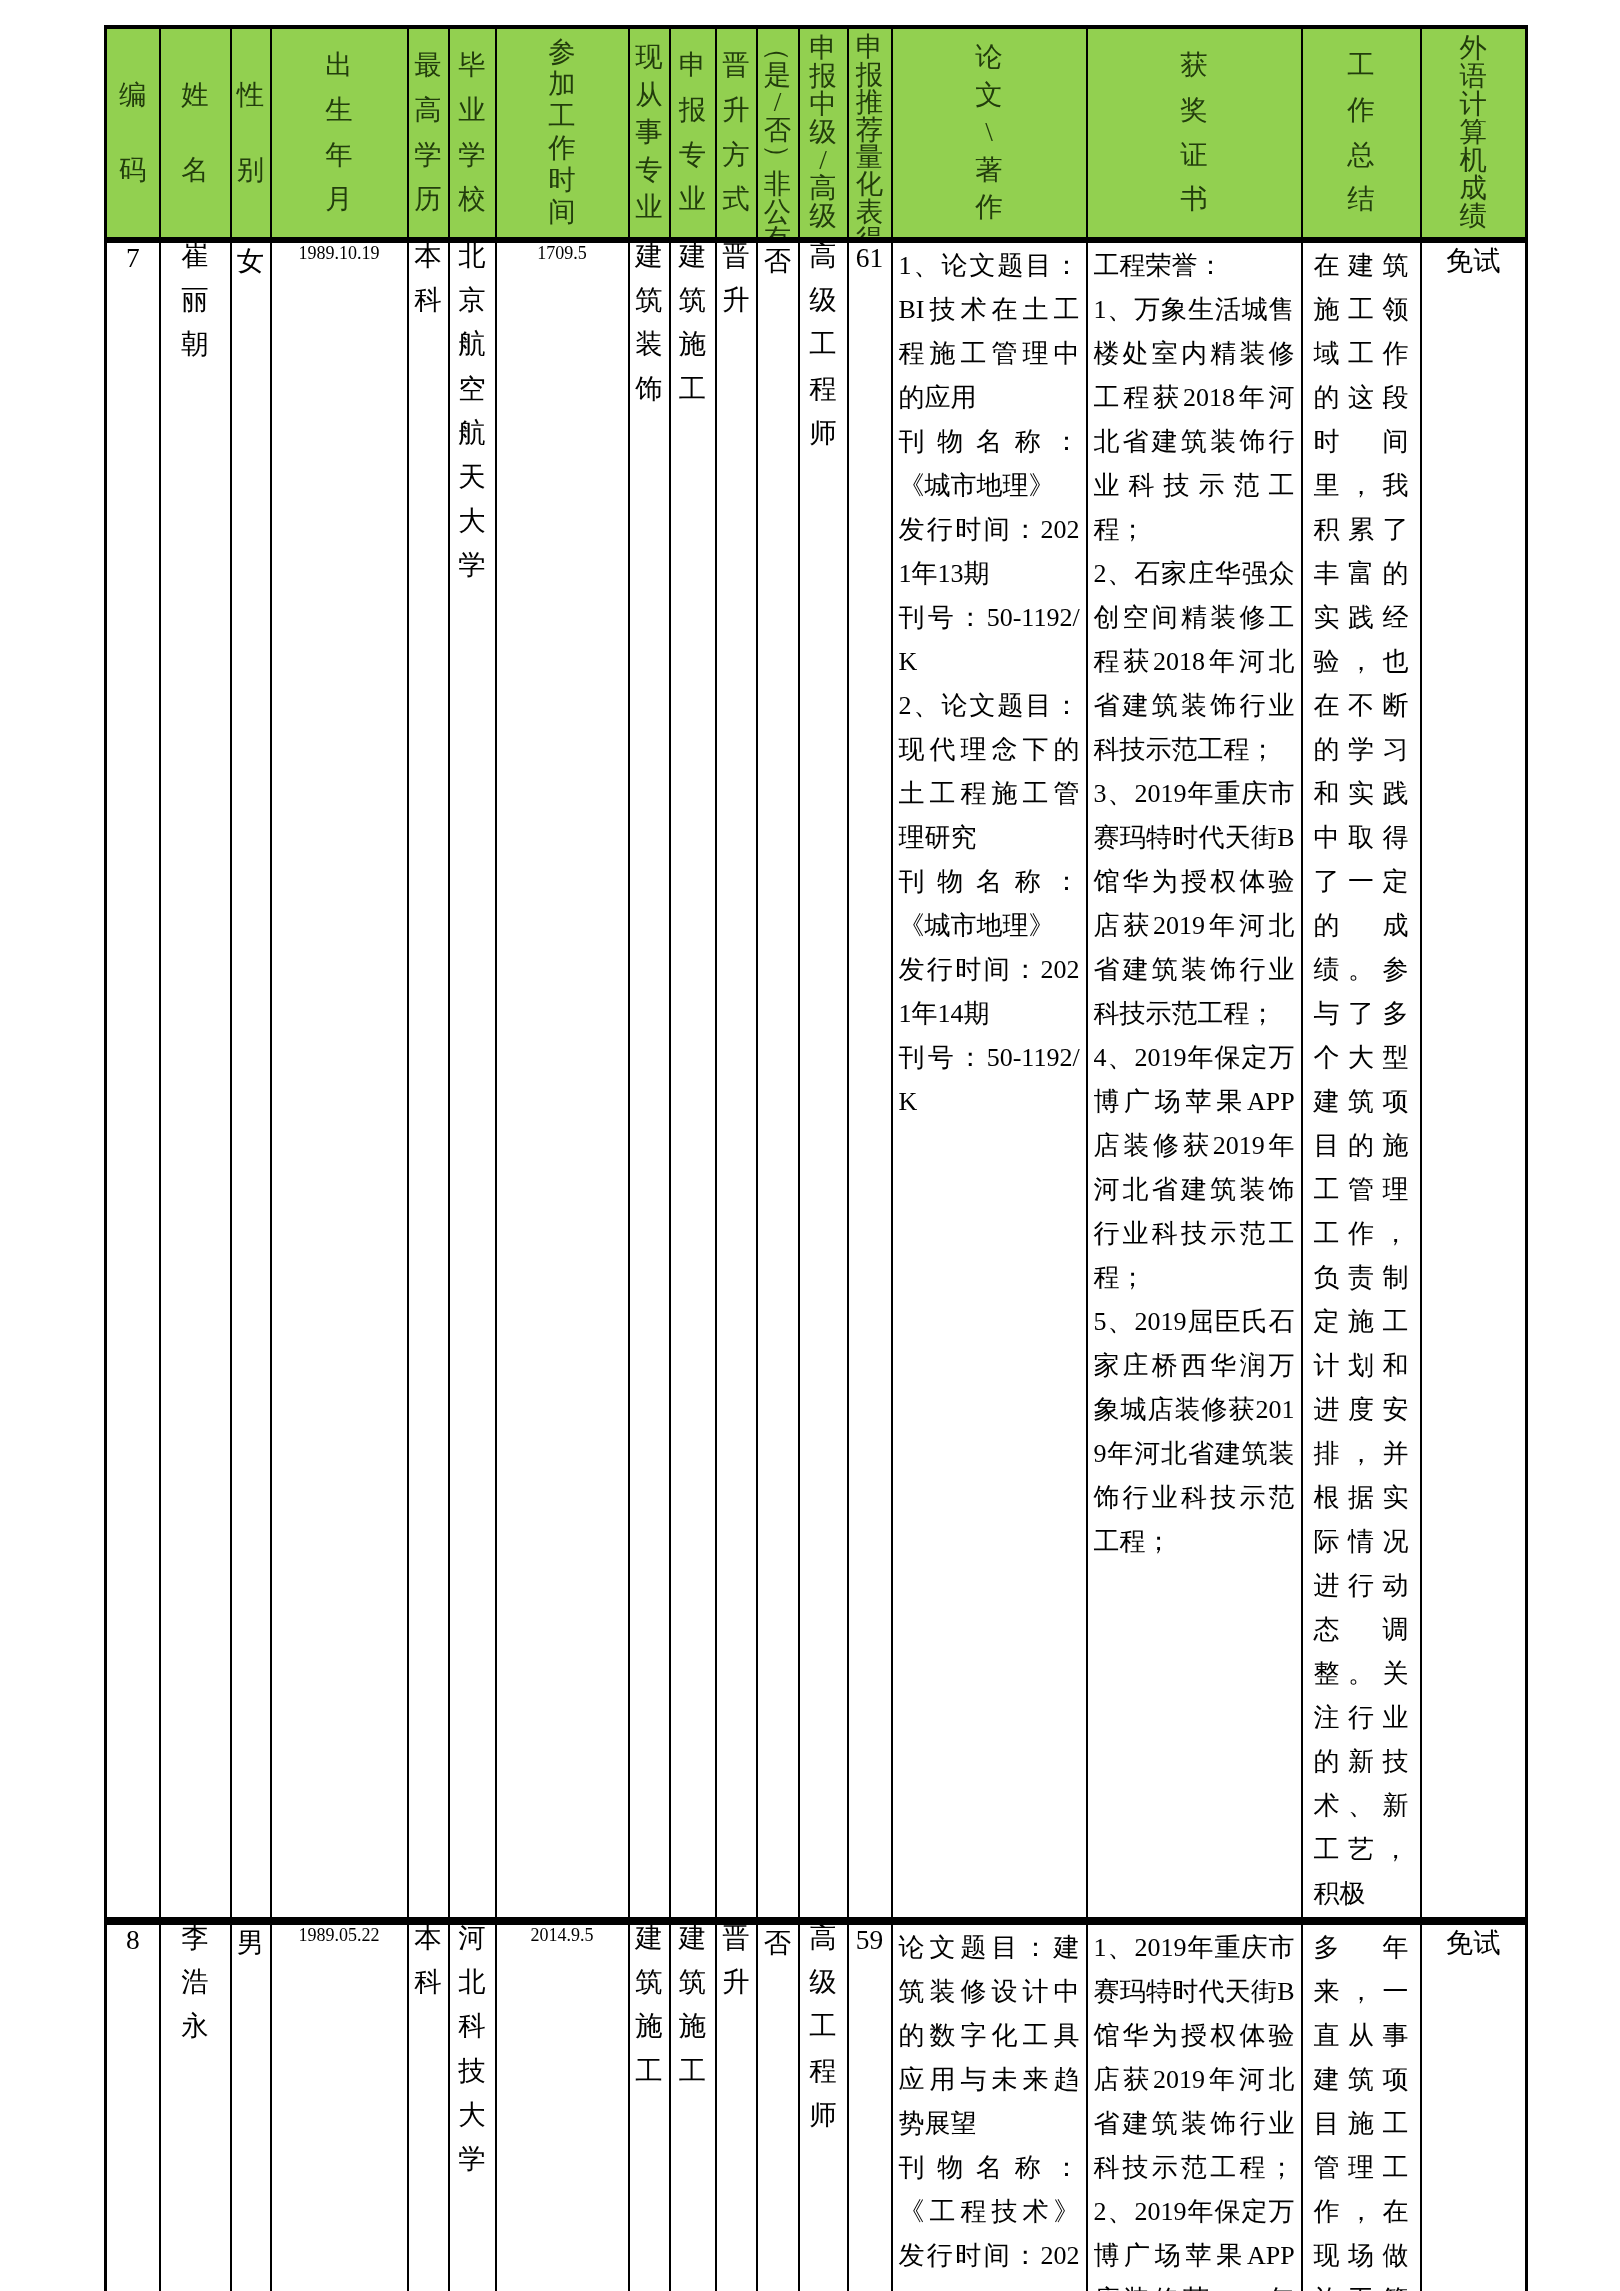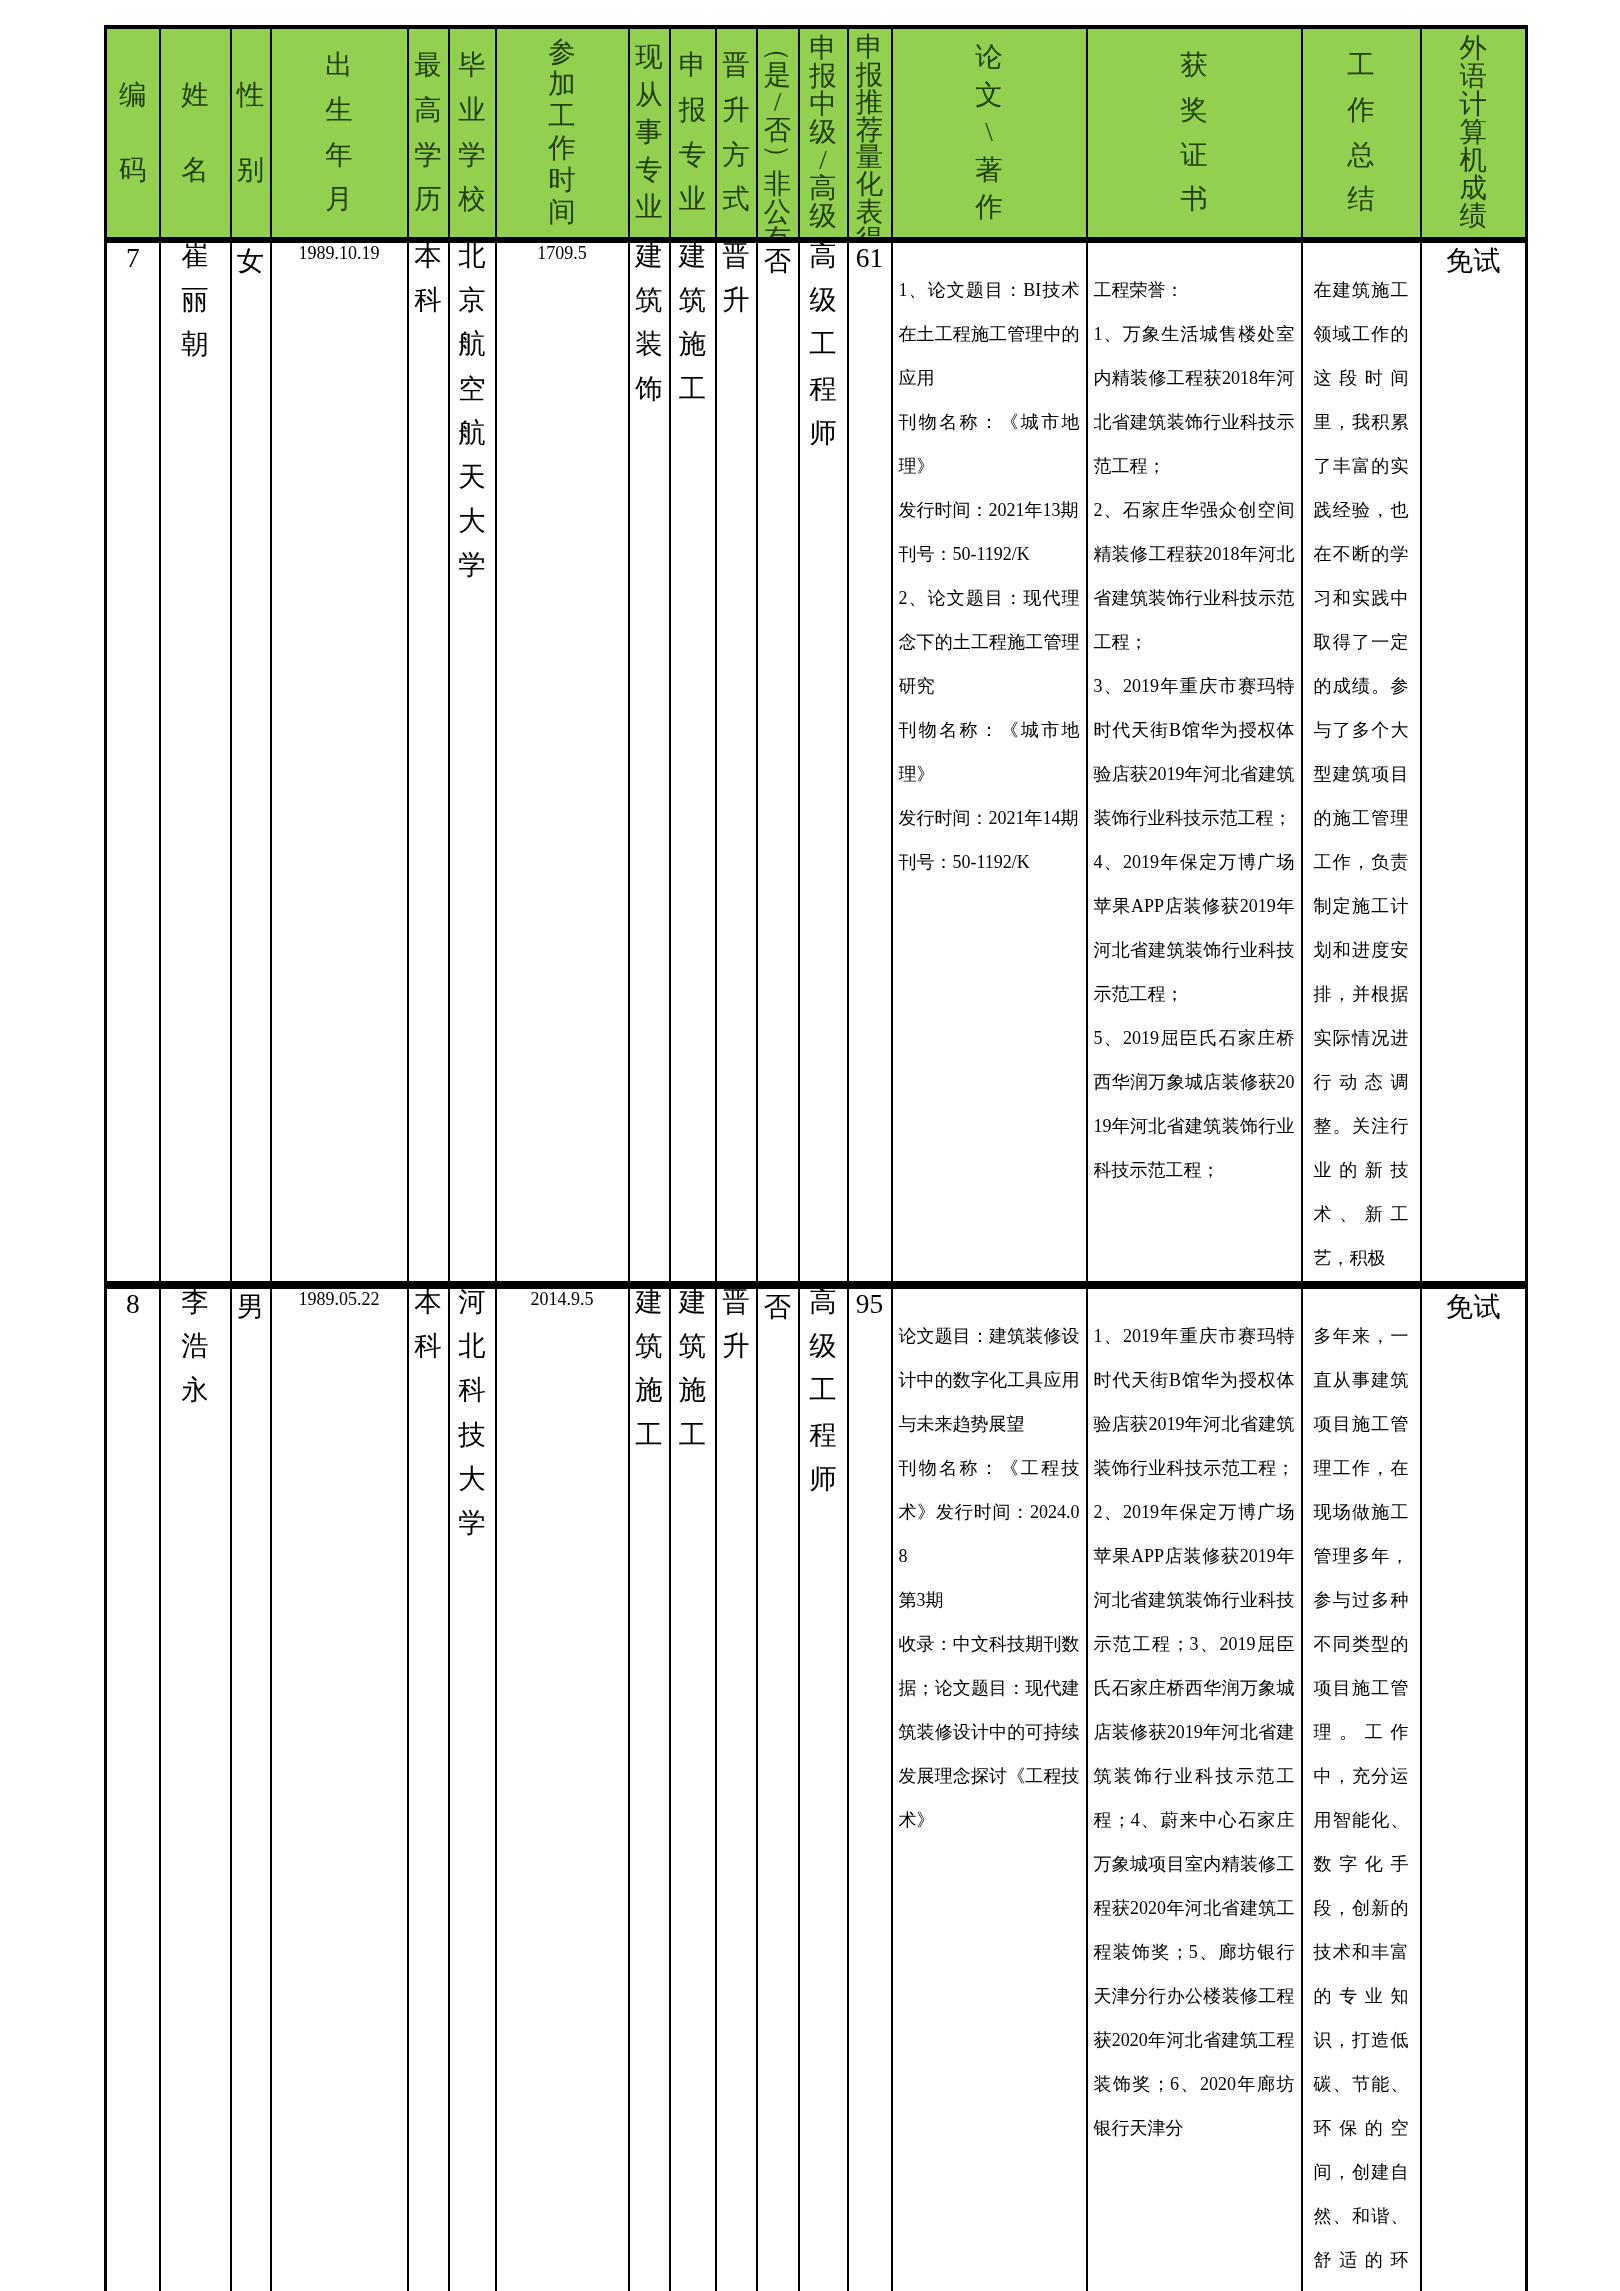--- a/index.html
+++ b/index.html
@@ -28,24 +28,23 @@
   .vcell{
     display:flex;flex-direction:column;align-items:center;justify-content:center;
     gap:16.7px;height:100%;font-size:27.4px;line-height:1;
   }
   .center{
     display:flex;align-items:center;justify-content:center;
     height:100%;font-size:27.4px;letter-spacing:0;
   }
   .date{font-size:18px;}
   .ltext{
-    font-size:18px;line-height:44px;height:100%;box-sizing:border-box;
+    font-size:26px;line-height:44px;height:100%;box-sizing:border-box;
     padding:1px 5.9px;white-space:pre-wrap;text-align:justify;overflow:hidden;
     word-break:break-all;
-    margin-top:24px;
   }
   .ltext.vcenter{display:flex;flex-direction:column;justify-content:center;}
   .ltext.narrow{padding:1px 11px;}
   .rot{display:inline-block;transform:rotate(90deg);}
 </style>
 </head>
 <body>
 
 <table class="sheet">
   <colgroup>
@@ -384,21 +383,21 @@
       <td>
           <div class="vcell h-r8">
             <span>高</span>
             <span>级</span>
             <span>工</span>
             <span>程</span>
             <span>师</span>
           </div>
         </td>
       <td>
-          <div class="center h-r8">95</div>
+          <div class="center h-r8">59</div>
         </td>
       <td>
           <div class="ltext vcenter h-r8">论文题目：建筑装修设计中的数字化工具应用与未来趋势展望
 刊物名称：《工程技术》发行时间：2024.08
 第3期
 收录：中文科技期刊数据；论文题目：现代建筑装修设计中的可持续发展理念探讨《工程技术》</div>
         </td>
       <td>
           <div class="ltext h-r8">1、2019年重庆市赛玛特时代天街B馆华为授权体验店获2019年河北省建筑装饰行业科技示范工程；2、2019年保定万博广场苹果APP店装修获2019年河北省建筑装饰行业科技示范工程；3、2019屈臣氏石家庄桥西华润万象城店装修获2019年河北省建筑装饰行业科技示范工程；4、蔚来中心石家庄万象城项目室内精装修工程获2020年河北省建筑工程装饰奖；5、廊坊银行天津分行办公楼装修工程获2020年河北省建筑工程装饰奖；6、2020年廊坊银行天津分</div>
         </td>

